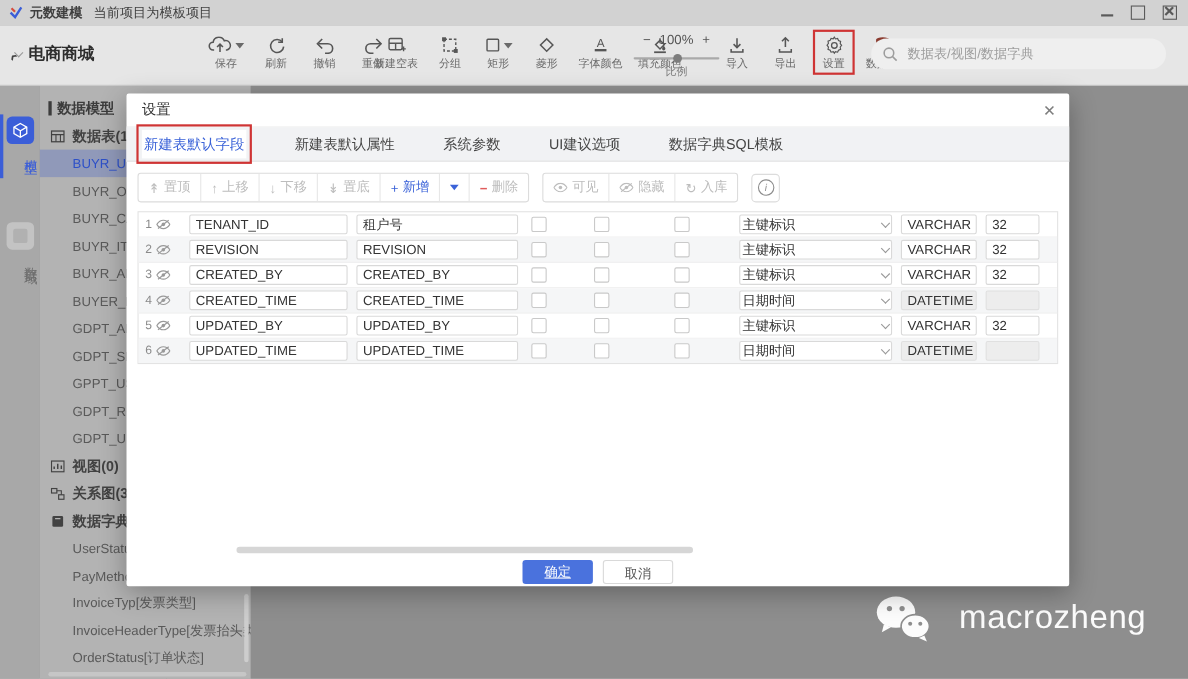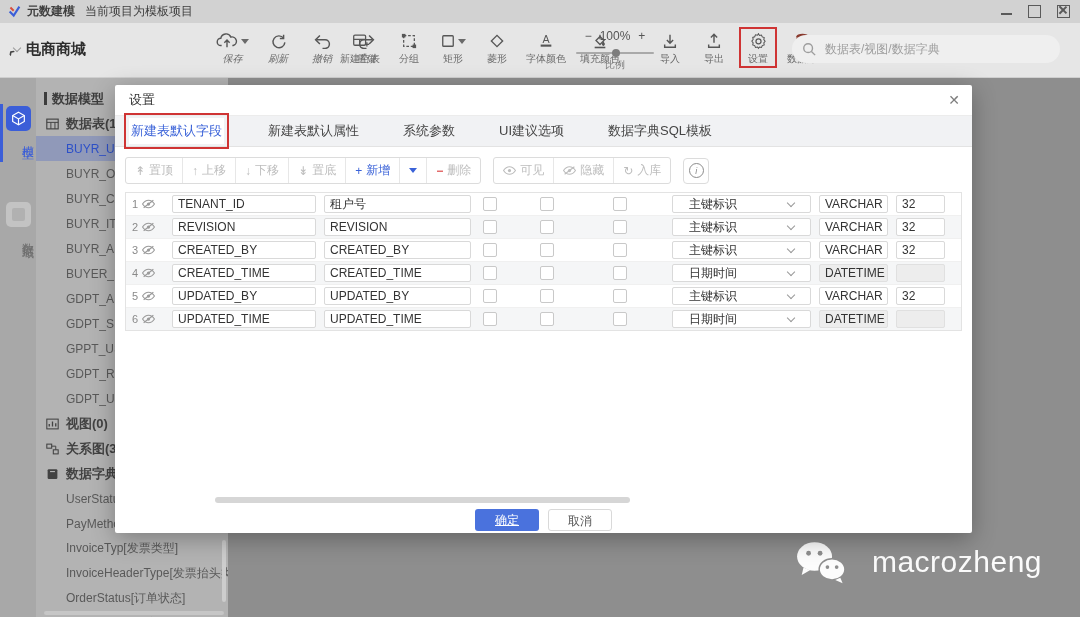--- a/index.html
+++ b/index.html
@@ -24,21 +24,21 @@
   
   .toolbar{position:absolute;left:0;top:23px;width:1080px;height:54px;background:#e6e6e6;border-bottom:1px solid #cfcfcf;}
   .tb-back{position:absolute;left:14px;top:17px;display:flex;align-items:center;gap:6px;
            font-size:15px;font-weight:bold;color:#2e2e2e;}
   .tb-back .chev{font-size:15px;font-weight:bold;color:#444;}
   .tbtn{display:flex;flex-direction:column;align-items:center;justify-content:flex-start;gap:3px;
         min-width:30px;cursor:default;}
   .tbtn .ic{height:20px;display:flex;align-items:center;justify-content:center;color:#565656;}
   .tbtn .lb{font-size:10px;color:#6a6a6a;white-space:nowrap;line-height:10px;}
   .tb-group{position:absolute;top:8px;display:flex;align-items:flex-start;gap:14px;}
-  .g1{left:216px;font-style:italic;}
+  .g1{left:189px;}
   .g2{left:340px;}
   .g3{left:655px;}
   .caret{width:0;height:0;border-left:4px solid transparent;border-right:4px solid transparent;border-top:5px solid #6a6a6a;margin-left:3px;}
   .ic-row{display:flex;align-items:center;}
   .tb-zoom{position:absolute;left:572px;top:6px;width:86px;display:flex;flex-direction:column;align-items:center;}
   .tb-zoom .zr{display:flex;align-items:center;gap:8px;font-size:12px;color:#555;}
   .tb-zoom .track{position:relative;width:78px;height:2px;background:#a9a9a9;border-radius:1px;margin:9px 0 4px;}
   .tb-zoom .dot{position:absolute;left:46%;top:-3px;width:8px;height:8px;border-radius:50%;background:#7d7d7d;}
   .tb-zoom .zl{font-size:10px;color:#7d7d7d;}
   .redbox{outline:2px solid #cf3434;outline-offset:2px;}
@@ -107,21 +107,21 @@
   .trow{height:22px;font-size:12px;color:#333;border-bottom:1px solid #f0f0f0;}
   .trow:last-child{border-bottom:none;}
   .trow.alt{background:#f5f6f7;}
   .c-num{display:flex;align-items:center;justify-content:flex-start;gap:4px;padding-left:6px;color:#8a8a8a;font-size:11px;}
   .inputbox{height:16px;line-height:16px;margin:0 4px;border:1px solid #d9d9d9;border-radius:2px;background:#fff;
             padding:0 5px;font-size:12px;color:#333;overflow:hidden;white-space:nowrap;}
   .inputbox.dis{background:#ededed;border-color:#e0e0e0;}
   .c-check{display:flex;justify-content:flex-start;padding-left:8px;}
   .checkbox{width:12px;height:12px;border:1px solid #c9c9c9;border-radius:2px;background:#fff;}
   .selectbox{height:16px;line-height:16px;margin:0 4px;border:1px solid #d9d9d9;border-radius:2px;background:#fff;
-             padding:0 16px;font-size:12px;color:#333;display:flex;align-items:center;justify-content:space-between;gap:27px;}
+             padding:0 2px;font-size:12px;color:#333;display:flex;align-items:center;justify-content:space-between;gap:27px;}
   .chev{width:5px;height:5px;border-right:1.4px solid #999;border-bottom:1.4px solid #999;transform:rotate(45deg);margin-top:-3px;}
 
   .hscroll{position:absolute;left:100px;top:412px;width:415px;height:6px;border-radius:3px;background:#d6d6d6;}
   .dlg-foot{position:absolute;left:0;right:0;top:424px;display:flex;justify-content:center;gap:9px;}
   .btn{height:22px;line-height:22px;width:64px;text-align:center;font-size:12px;border-radius:3px;box-sizing:border-box;}
   .btn-ok{background:#4a72dd;color:#fff;text-decoration:underline;}
   .btn-cancel{background:#fff;color:#555;border:1px solid #d9d9d9;}
 
   svg{display:block;}
 </style>

